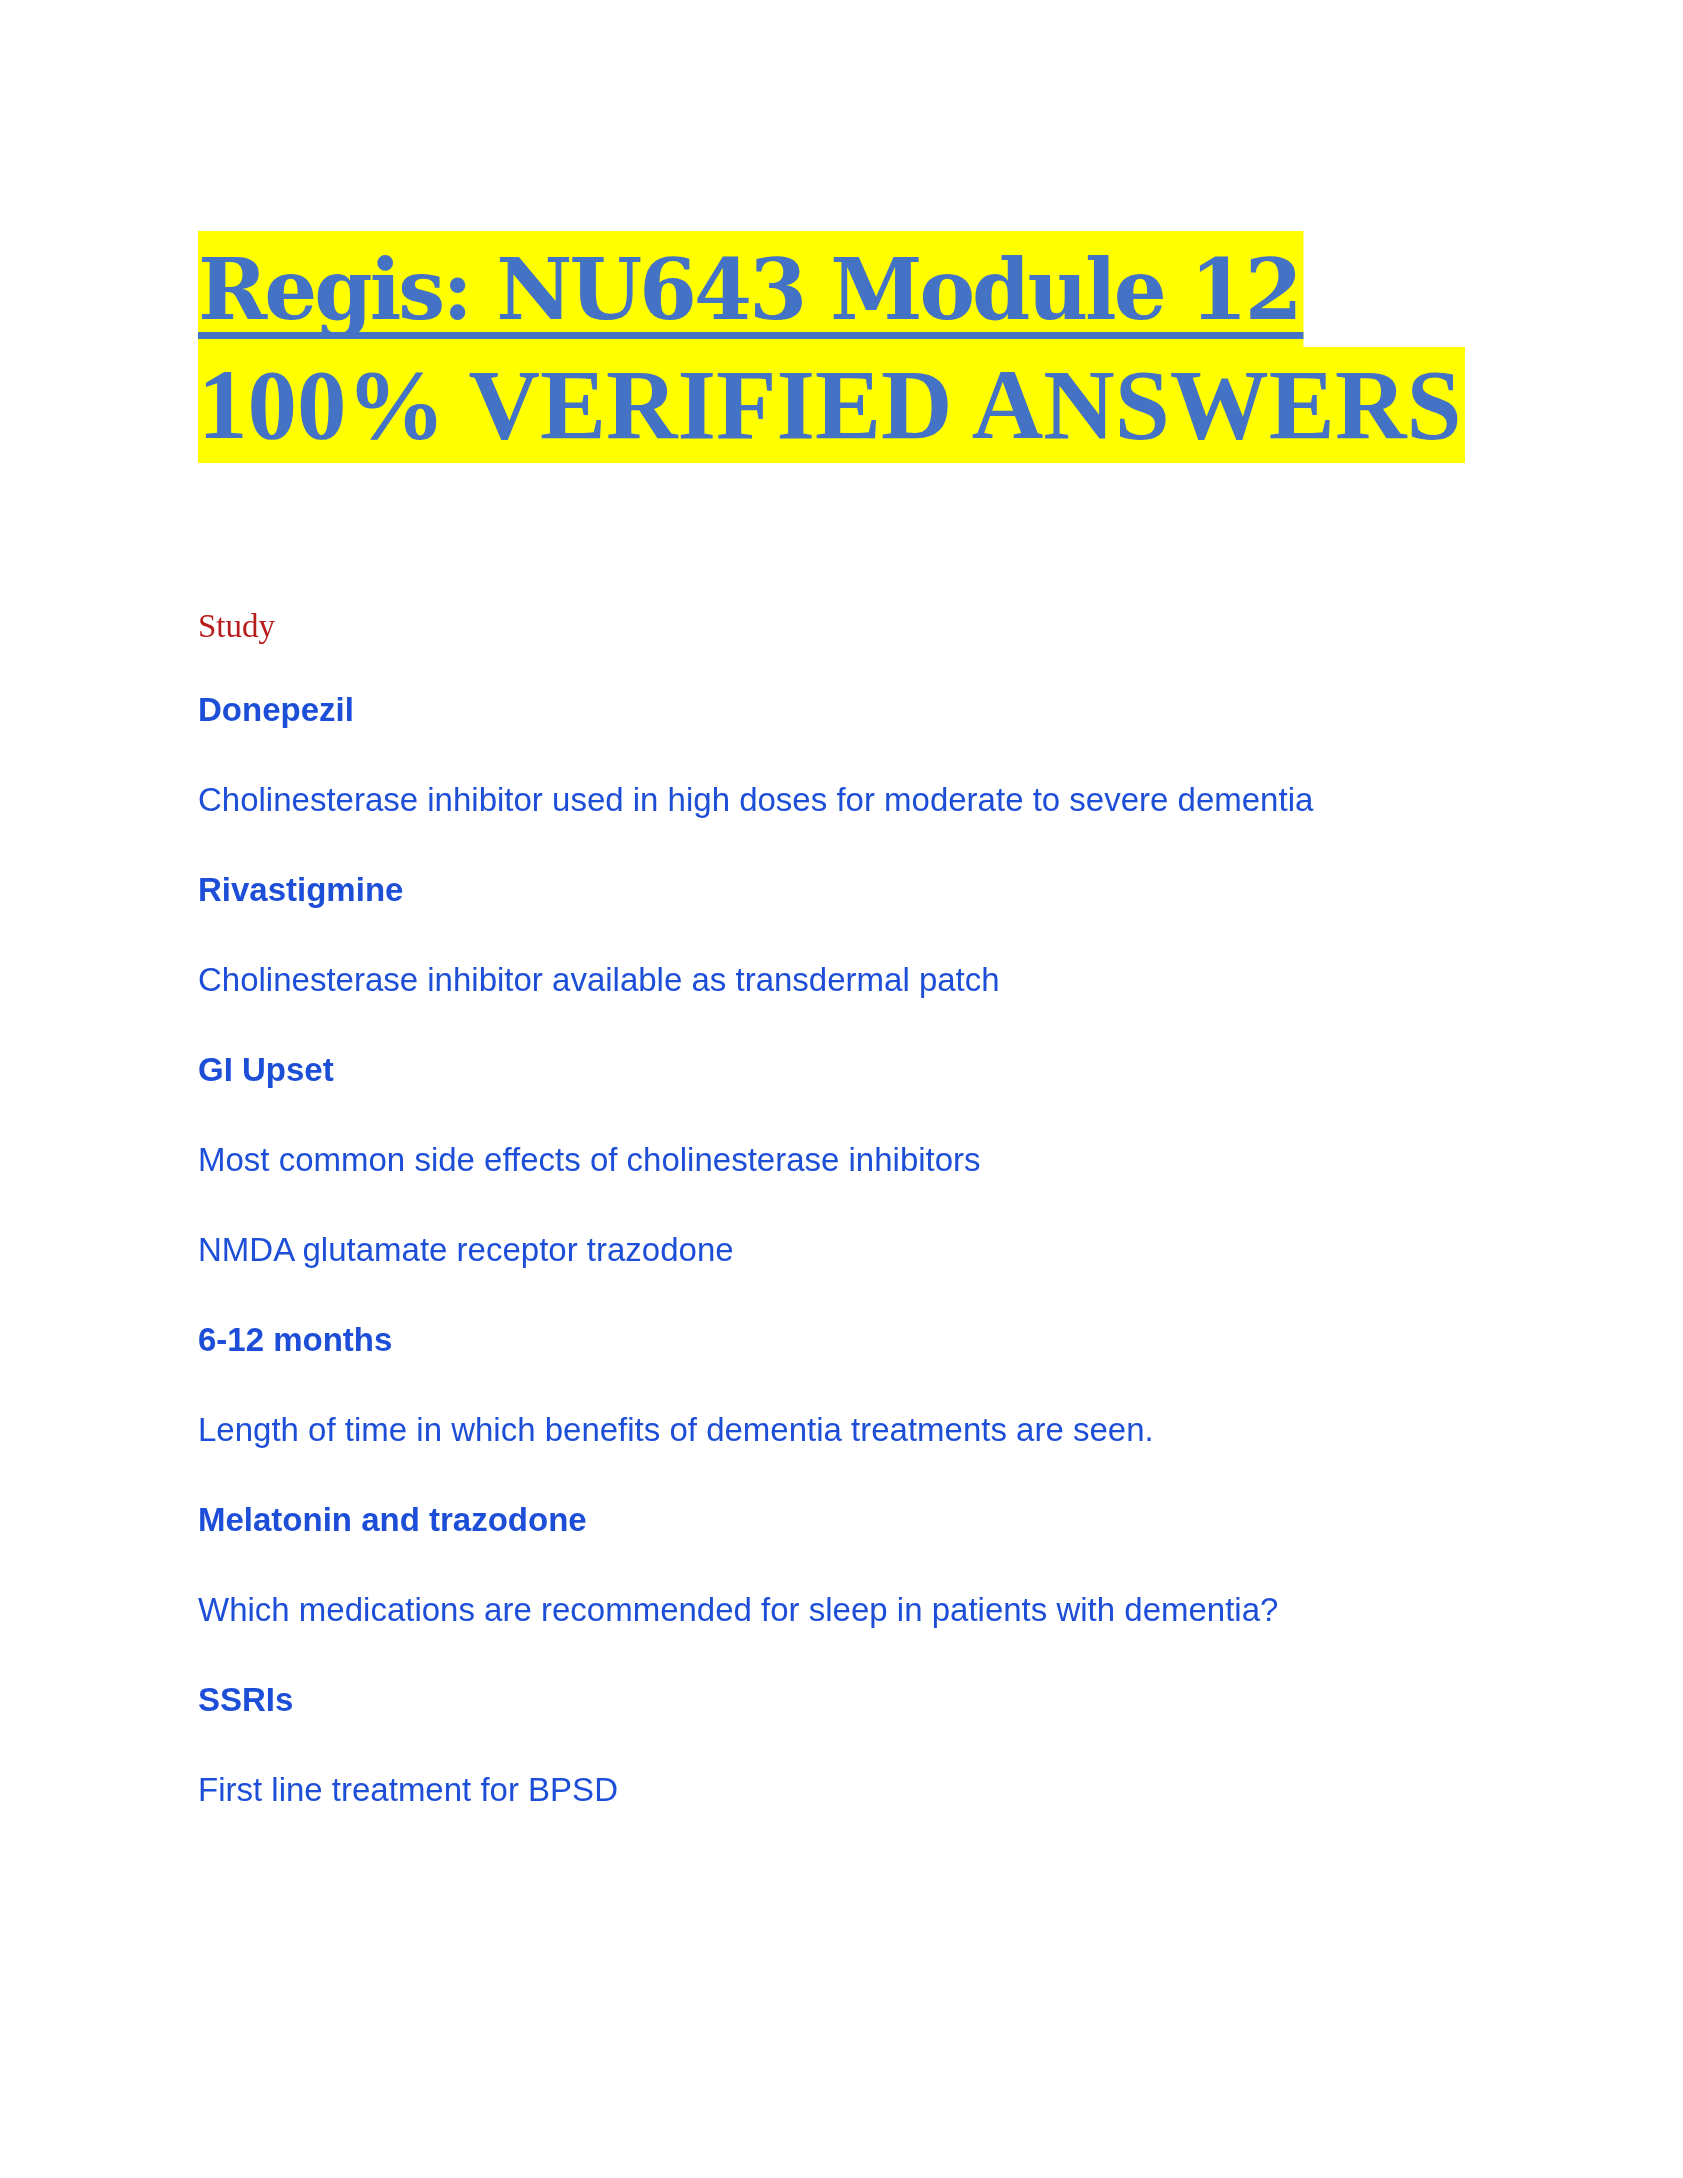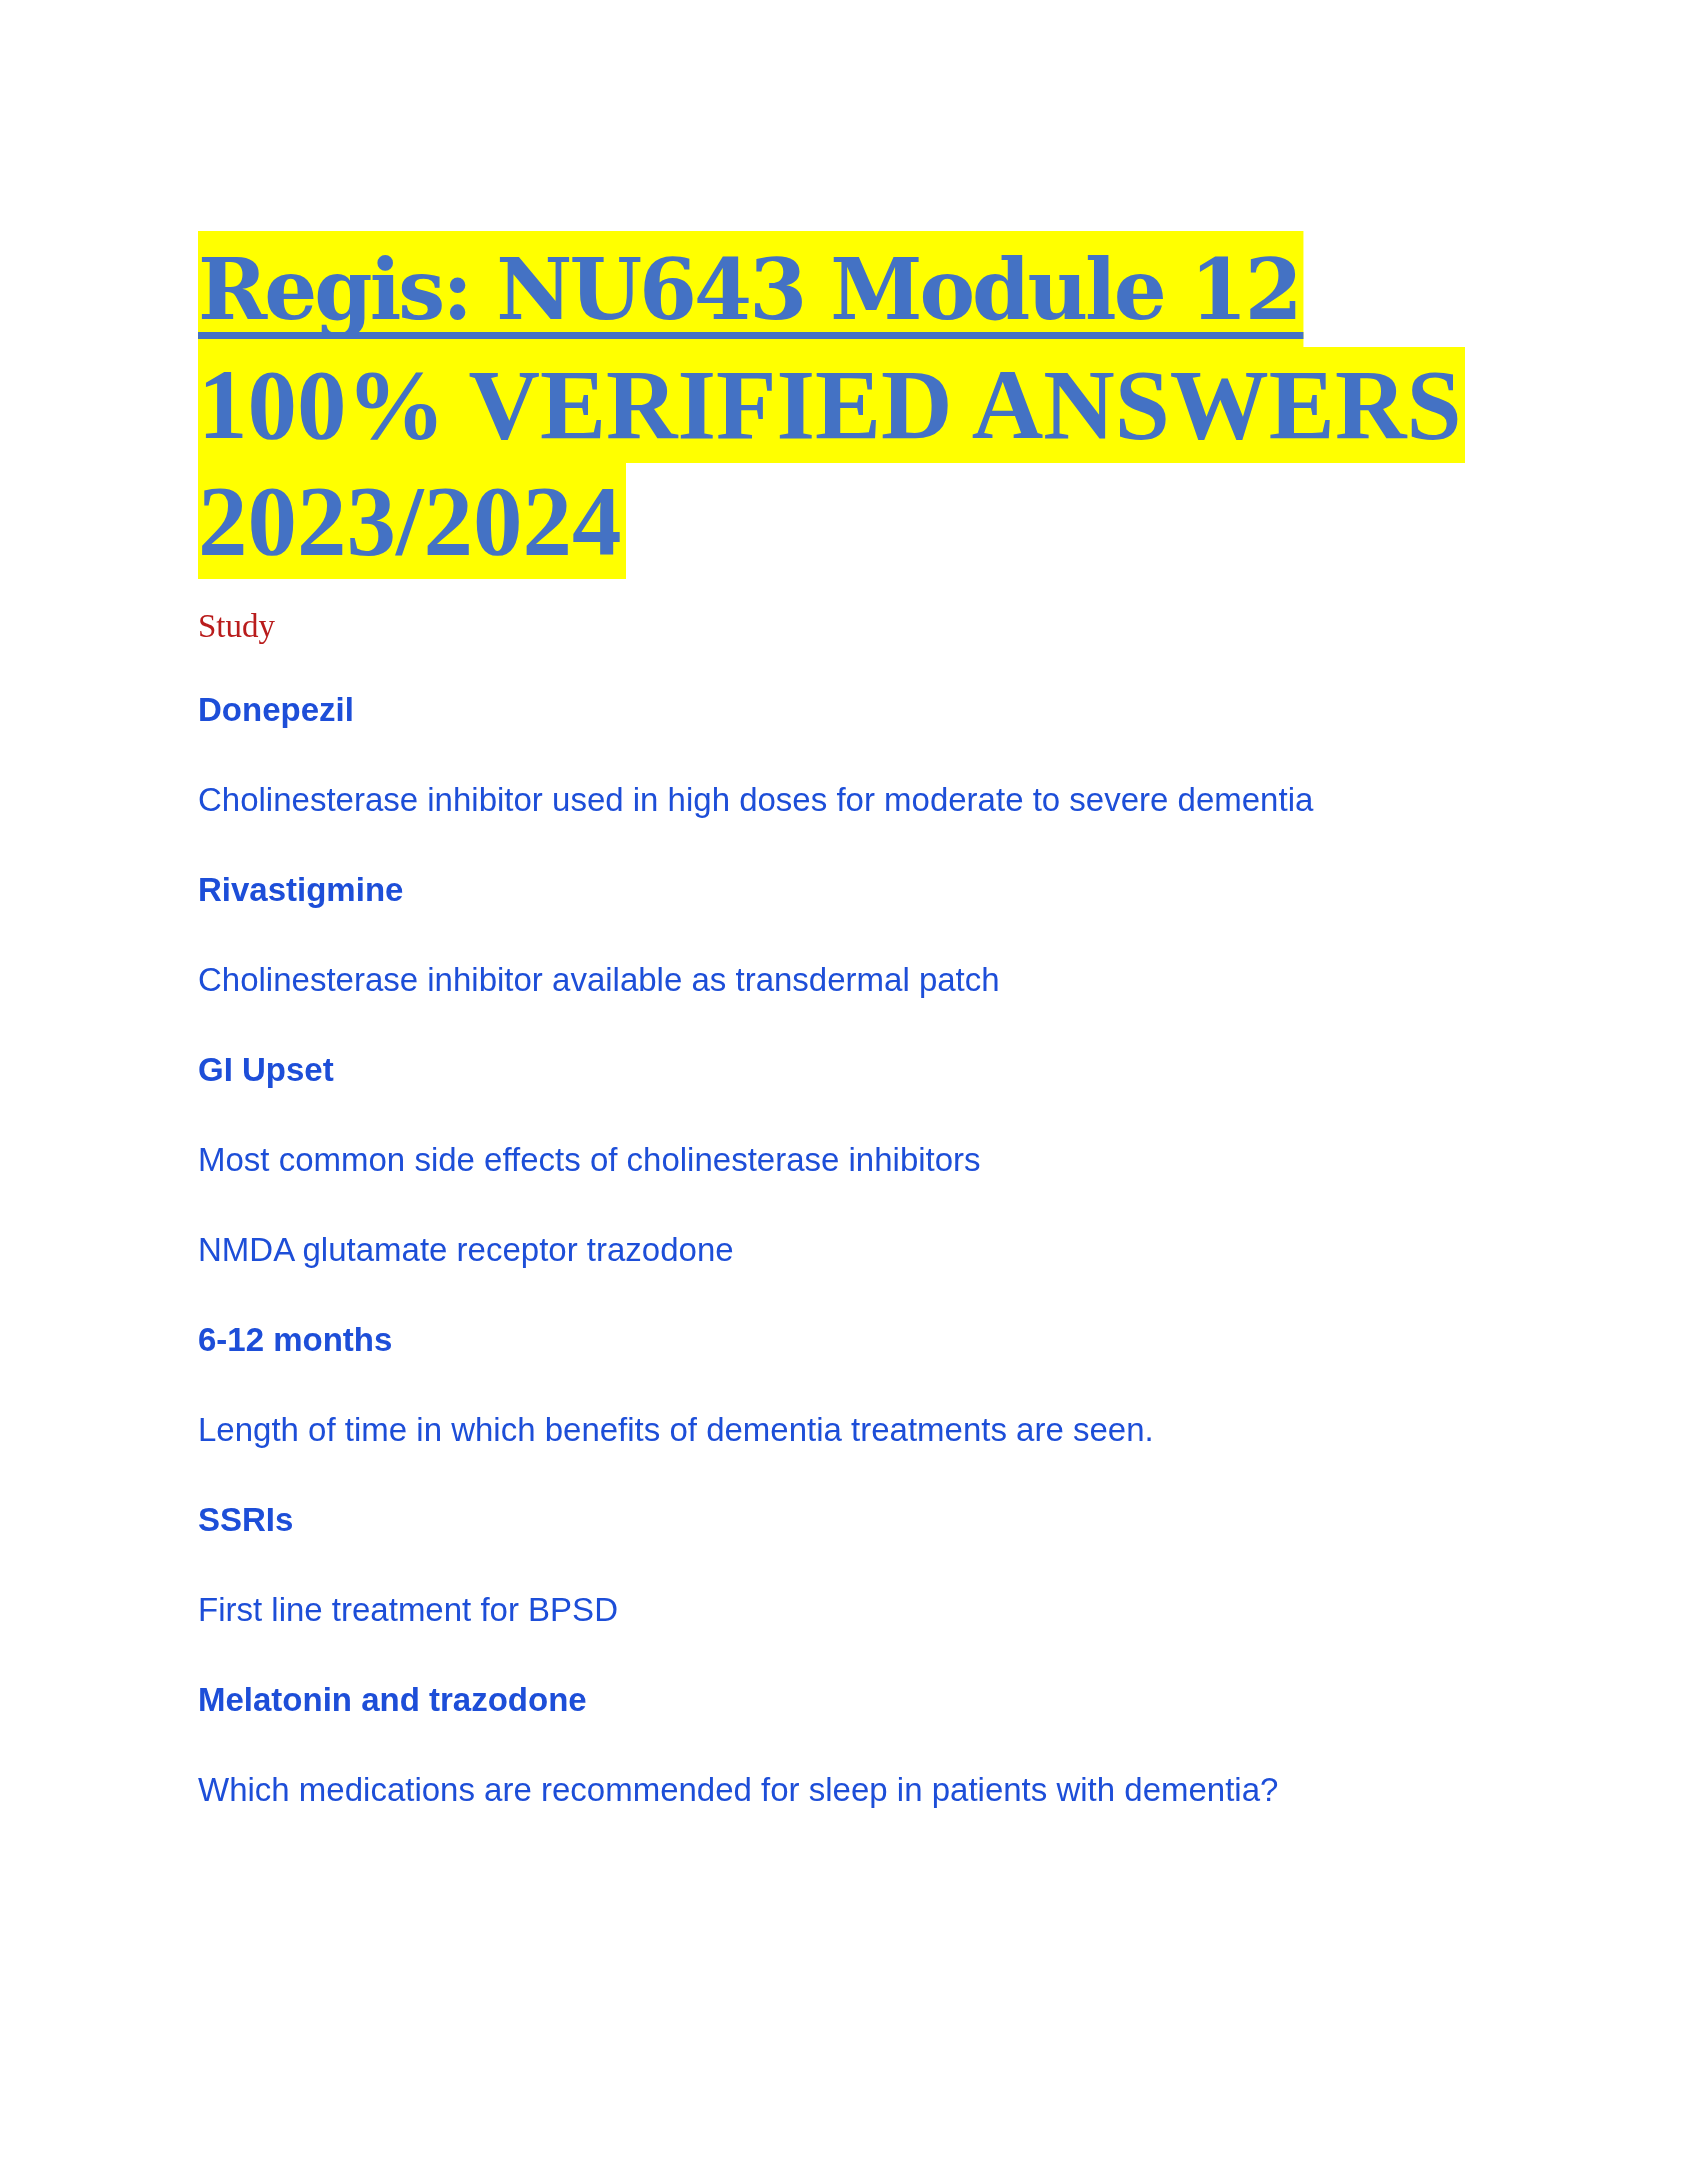--- a/index.html
+++ b/index.html
@@ -97,23 +97,20 @@
   <div class="title-block">
     <div class="title-line">
       <span class="title-text first">
         <span>Regis: NU643 Module 12</span>
         <span class="underline"></span>
       </span>
     </div>
     <div class="title-line">
       <span class="title-text">100% VERIFIED ANSWERS</span>
     </div>
-    <div class="title-line">
-      <span class="title-text">2023/2024</span>
-    </div>
   </div>
 
   <div class="subtitle">Study</div>
 
   <div class="entries">
     <div>
       <span class="entry-term">Donepezil</span>
       <span class="entry-def">Cholinesterase inhibitor used in high doses for moderate to severe dementia</span>
     </div>
     <div>
@@ -125,23 +122,23 @@
       <span class="entry-def">Most common side effects of cholinesterase inhibitors</span>
     </div>
     <div>
       <span class="entry-def">NMDA glutamate receptor trazodone</span>
     </div>
     <div>
       <span class="entry-term">6-12 months</span>
       <span class="entry-def">Length of time in which benefits of dementia treatments are seen.</span>
     </div>
     <div>
+      <span class="entry-term">Melatonin and trazodone</span>
+      <span class="entry-def">Which medications are recommended for sleep in patients with dementia?</span>
+    </div>
+    <div>
       <span class="entry-term">SSRIs</span>
       <span class="entry-def">First line treatment for BPSD</span>
-    </div>
-    <div>
-      <span class="entry-term">Melatonin and trazodone</span>
-      <span class="entry-def">Which medications are recommended for sleep in patients with dementia?</span>
     </div>
   </div>
 
 </div>
 
 
 </body></html>

